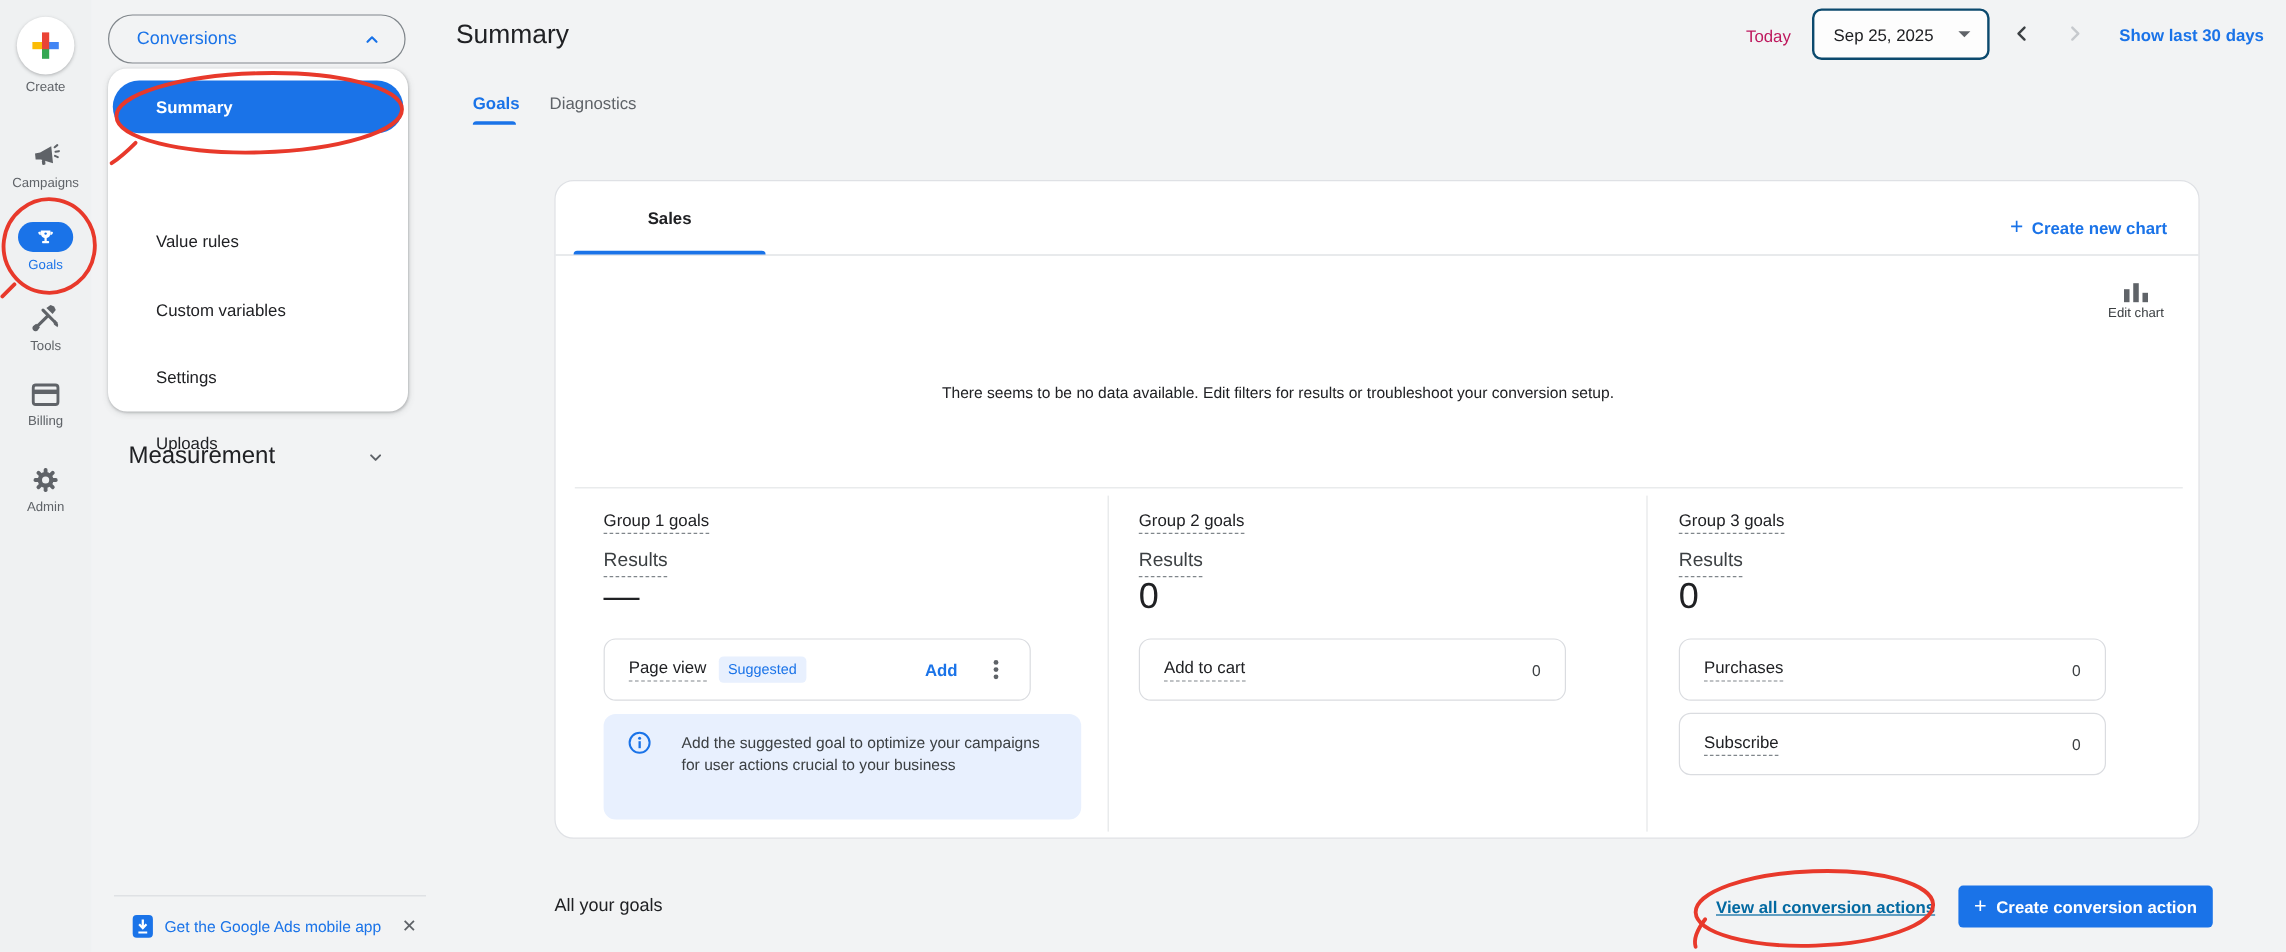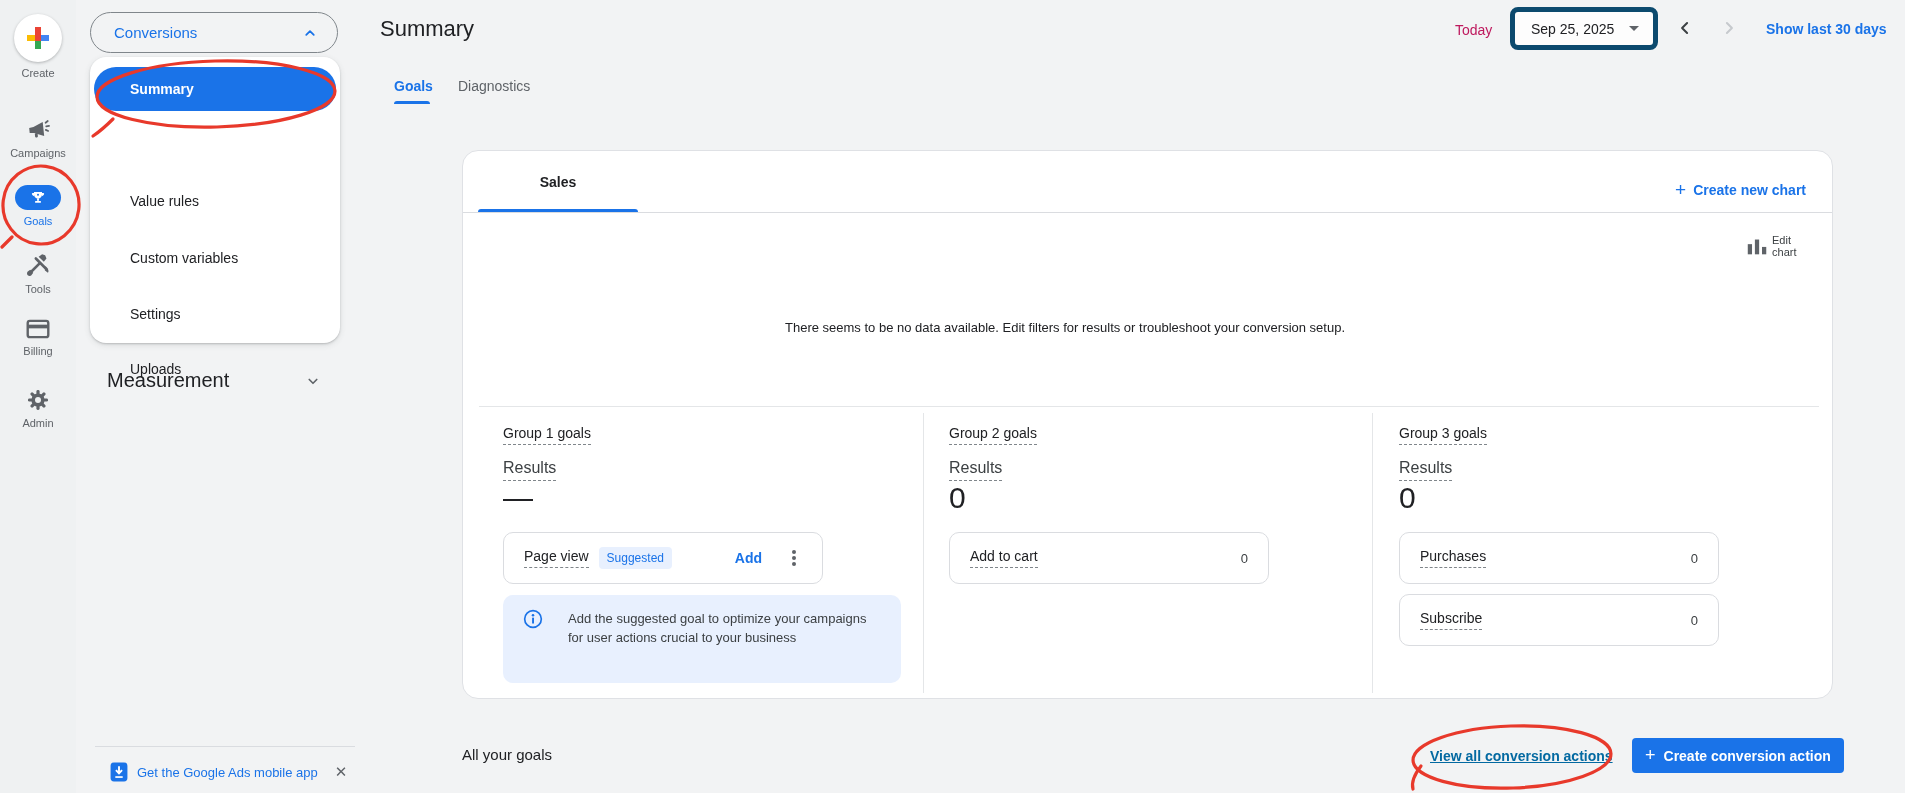--- a/index.html
+++ b/index.html
@@ -27,45 +27,45 @@
   .measure-row{position:absolute;left:107px;top:369px;width:215px;display:flex;align-items:center;cursor:pointer;}
   .measure-row .lbl{font-size:20px;color:#202124;}
   .measure-row .chev{margin-left:auto;}
   
   .page-title{position:absolute;left:380px;top:16px;font-size:22px;color:#202124;}
   .hdr-tab{position:absolute;top:78px;font-size:14px;cursor:pointer;}
   .hdr-tab.active{color:#1a73e8;font-weight:bold;}
   .hdr-tab.idle{color:#5f6368;}
   .hdr-tab-indicator{position:absolute;left:394px;top:101px;width:36px;height:3px;background:#1a73e8;border-radius:3px 3px 0 0;}
   .today-lbl{position:absolute;left:1455px;top:22px;font-size:14px;color:#be185d;}
-  .date-box{position:absolute;left:1510px;top:7px;width:148px;height:43px;box-sizing:border-box;border:5px solid #0c4a6e;border-radius:8px;display:flex;align-items:center;padding:0 14px 0 16px;cursor:pointer;background:#fdfdfd;}
+  .date-box{position:absolute;left:1510px;top:7px;width:148px;height:43px;box-sizing:border-box;border:2px solid #0c4a6e;border-radius:8px;display:flex;align-items:center;padding:0 14px 0 16px;cursor:pointer;background:#fdfdfd;}
   .date-box .val{font-size:14px;color:#202124;}
   .caret-down{margin-left:auto;width:0;height:0;border-left:5px solid transparent;border-right:5px solid transparent;border-top:5px solid #5f6368;}
   .hdr-chev{position:absolute;top:15px;width:26px;height:26px;display:flex;align-items:center;justify-content:center;cursor:pointer;}
   .range-link{position:absolute;left:1766px;top:21px;font-size:14px;font-weight:bold;color:#1a73e8;cursor:pointer;}
   
   .chart-card{position:absolute;left:462px;top:150px;width:1371px;height:549px;background:#fff;border:1px solid #dfe1e5;border-radius:16px;box-sizing:border-box;}
   .card-tabline{position:absolute;left:0;right:0;top:61px;height:1px;background:#dadce0;}
   .ctab{position:absolute;top:0;height:61px;width:160px;display:flex;align-items:center;justify-content:center;font-size:14px;cursor:pointer;}
   .ctab.active{color:#202124;font-weight:bold;}
   .ctab.idle{color:#5f6368;}
   .ctab-indicator{position:absolute;left:15px;top:58px;width:160px;height:3px;background:#1a73e8;border-radius:3px 3px 0 0;}
   .create-chart{position:absolute;right:26px;top:28px;display:flex;align-items:center;gap:7px;color:#1a73e8;font-size:14px;font-weight:bold;cursor:pointer;}
   .create-chart .plus{font-size:19px;font-weight:normal;}
-  .edit-chart{position:absolute;left:1282px;top:83px;width:70px;display:flex;flex-direction:row;align-items:center;gap:3px;cursor:pointer;}
+  .edit-chart{position:absolute;left:1282px;top:83px;width:70px;display:flex;flex-direction:column;align-items:center;gap:3px;cursor:pointer;}
   .edit-chart .lbl{font-size:11px;color:#3c4043;}
   .empty-msg{position:absolute;left:16px;top:169px;width:1172px;text-align:center;font-size:13px;color:#202124;}
   .groups-divider{position:absolute;left:16px;top:255px;width:1340px;height:1px;background:#e4e6e8;}
   .col-divider{position:absolute;top:262px;width:1px;height:280px;background:#e4e6e8;}
   .group-col{position:absolute;top:262px;width:400px;}
   .g-title{position:absolute;top:12px;font-size:14px;color:#202124;}
   .g-results{position:absolute;top:46px;font-size:16px;color:#3c4043;}
   .g-value{position:absolute;top:68px;font-size:30px;color:#202124;}
   .dashed{display:inline-block;border-bottom:1px dashed #80868b;padding-bottom:3px;cursor:help;}
-  .goal-card{position:absolute;left:0;width:320px;height:52px;box-sizing:border-box;border:1px solid #dadce0;border-radius:10px;background:#fff;display:flex;align-items:center;padding:0 20px;}
+  .goal-card{position:absolute;left:0;width:356px;height:52px;box-sizing:border-box;border:1px solid #dadce0;border-radius:10px;background:#fff;display:flex;align-items:center;padding:0 20px;}
   .goal-label{font-size:14px;color:#202124;}
   .goal-count{margin-left:auto;font-size:13px;color:#3c4043;}
   .badge{margin-left:10px;background:#e8f0fe;color:#1a73e8;font-size:12px;padding:4px 8px;border-radius:4px;}
   .add-link{margin-left:auto;color:#1a73e8;font-size:14px;font-weight:bold;cursor:pointer;}
   .kebab{margin-left:24px;width:16px;height:24px;display:flex;align-items:center;justify-content:center;cursor:pointer;}
   .kebab-dots{width:4px;height:4px;border-radius:50%;background:#5f6368;box-shadow:0 -6px 0 #5f6368,0 6px 0 #5f6368;}
   .info-box{position:absolute;left:0;top:182px;width:398px;height:88px;box-sizing:border-box;background:#e8f0fe;border-radius:10px;display:flex;gap:25px;padding:14px 20px 0 20px;}
   .info-text{font-size:13px;line-height:19px;color:#3c4043;width:300px;}
   
   .all-goals{position:absolute;left:462px;top:746px;font-size:15px;color:#202124;}

